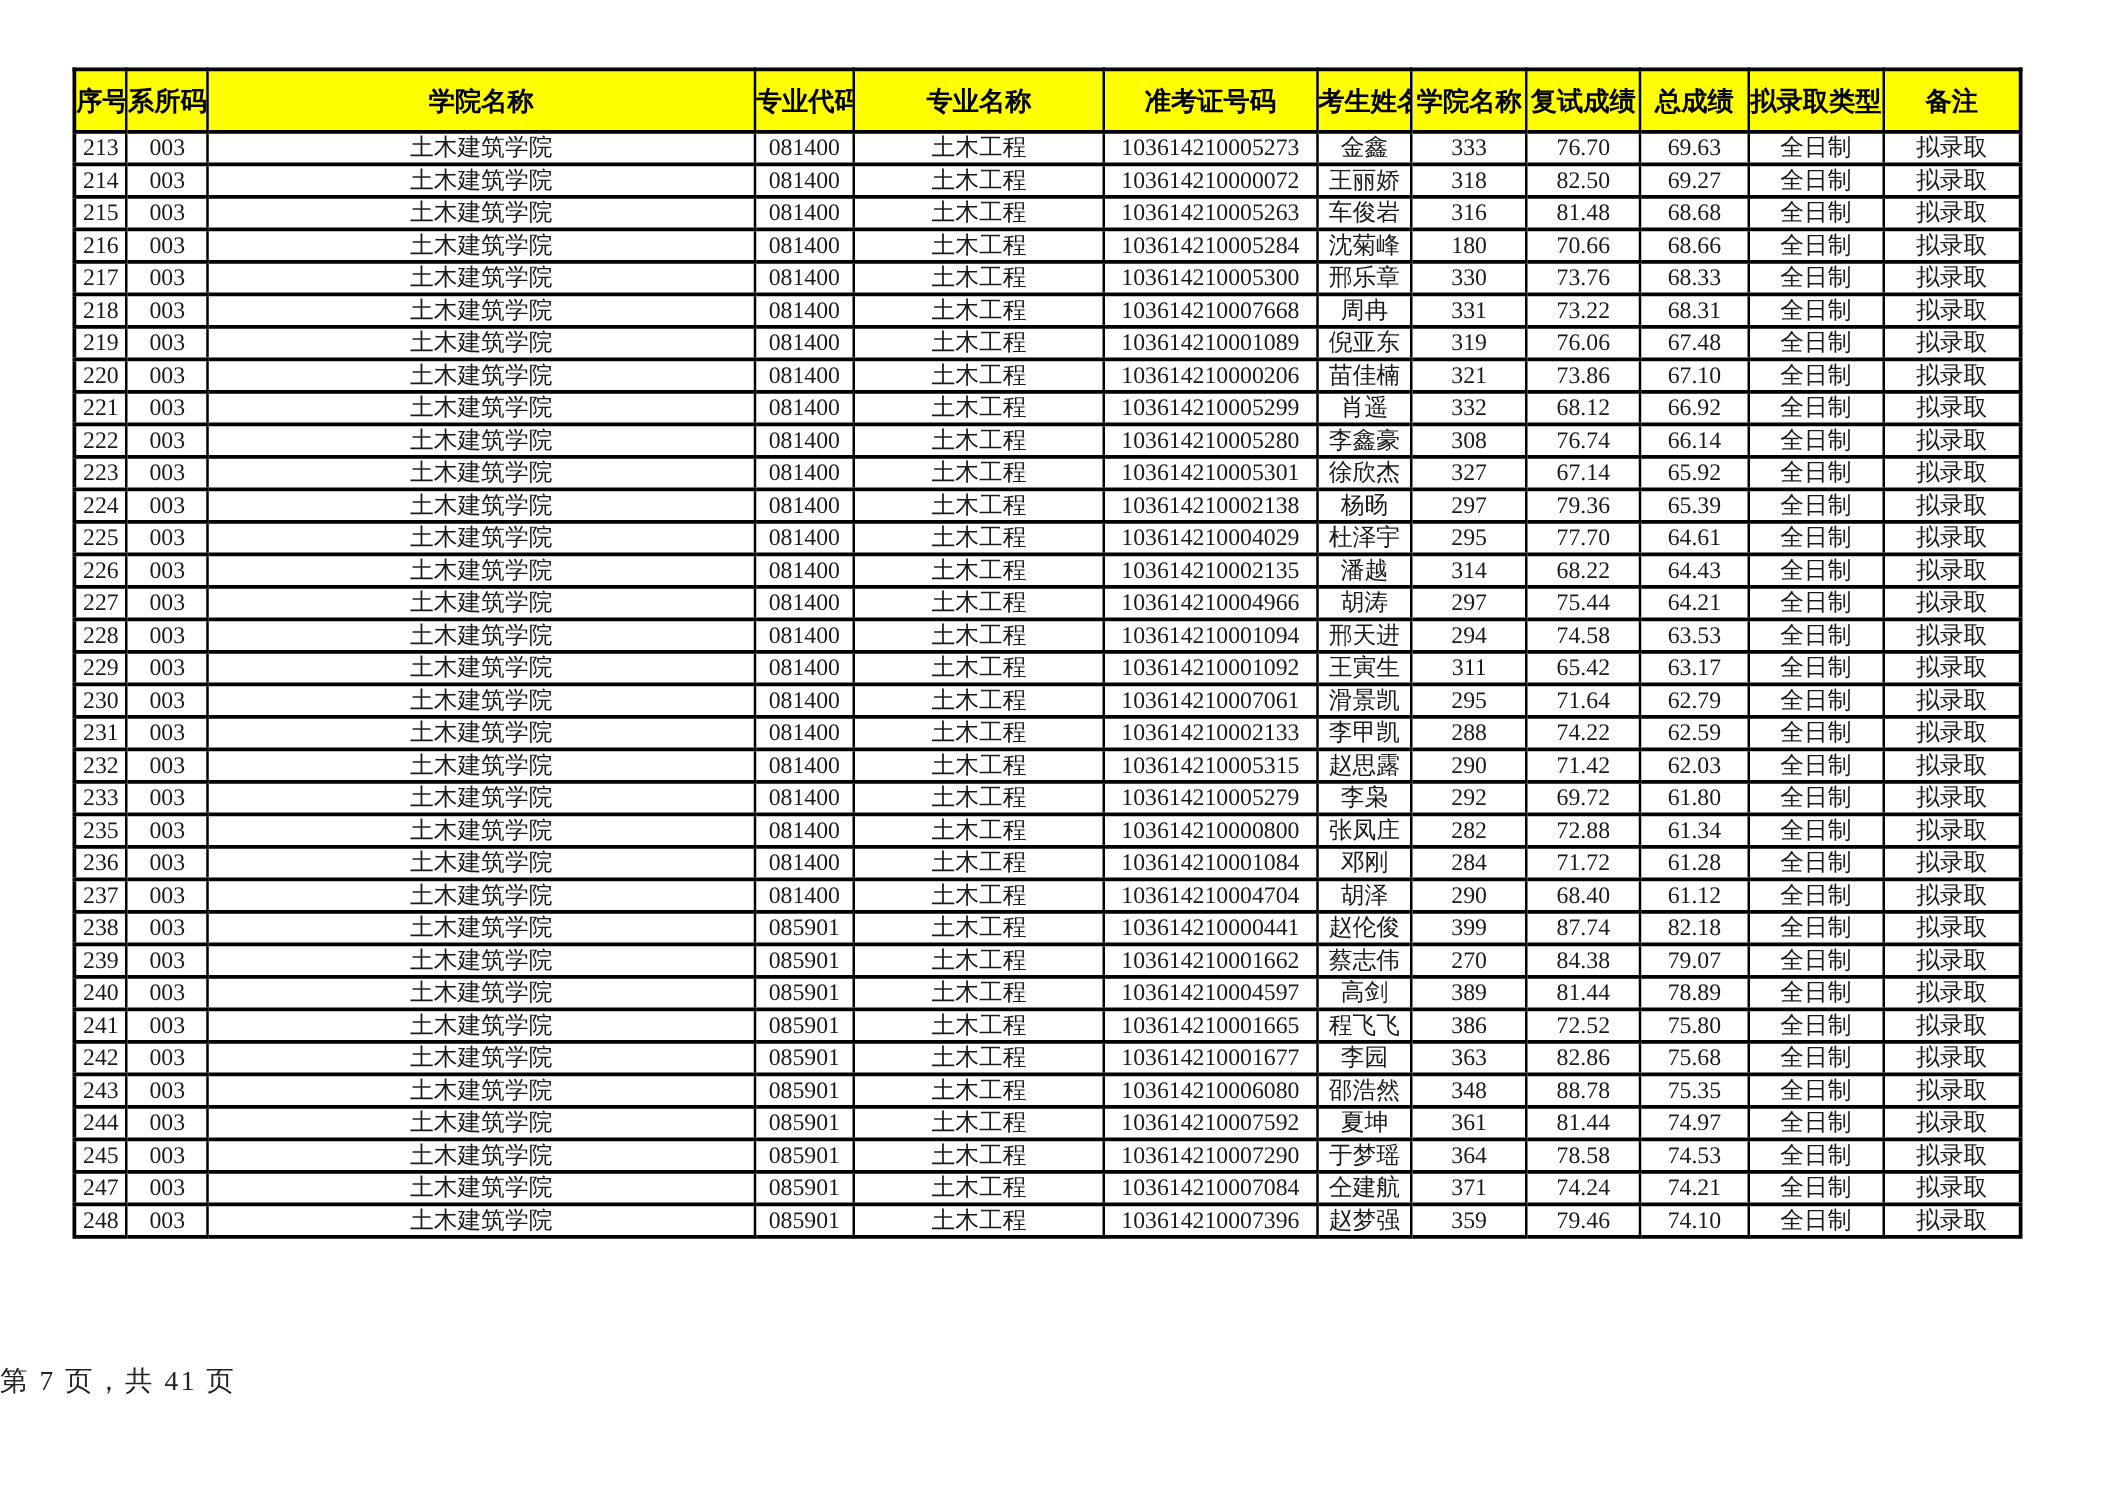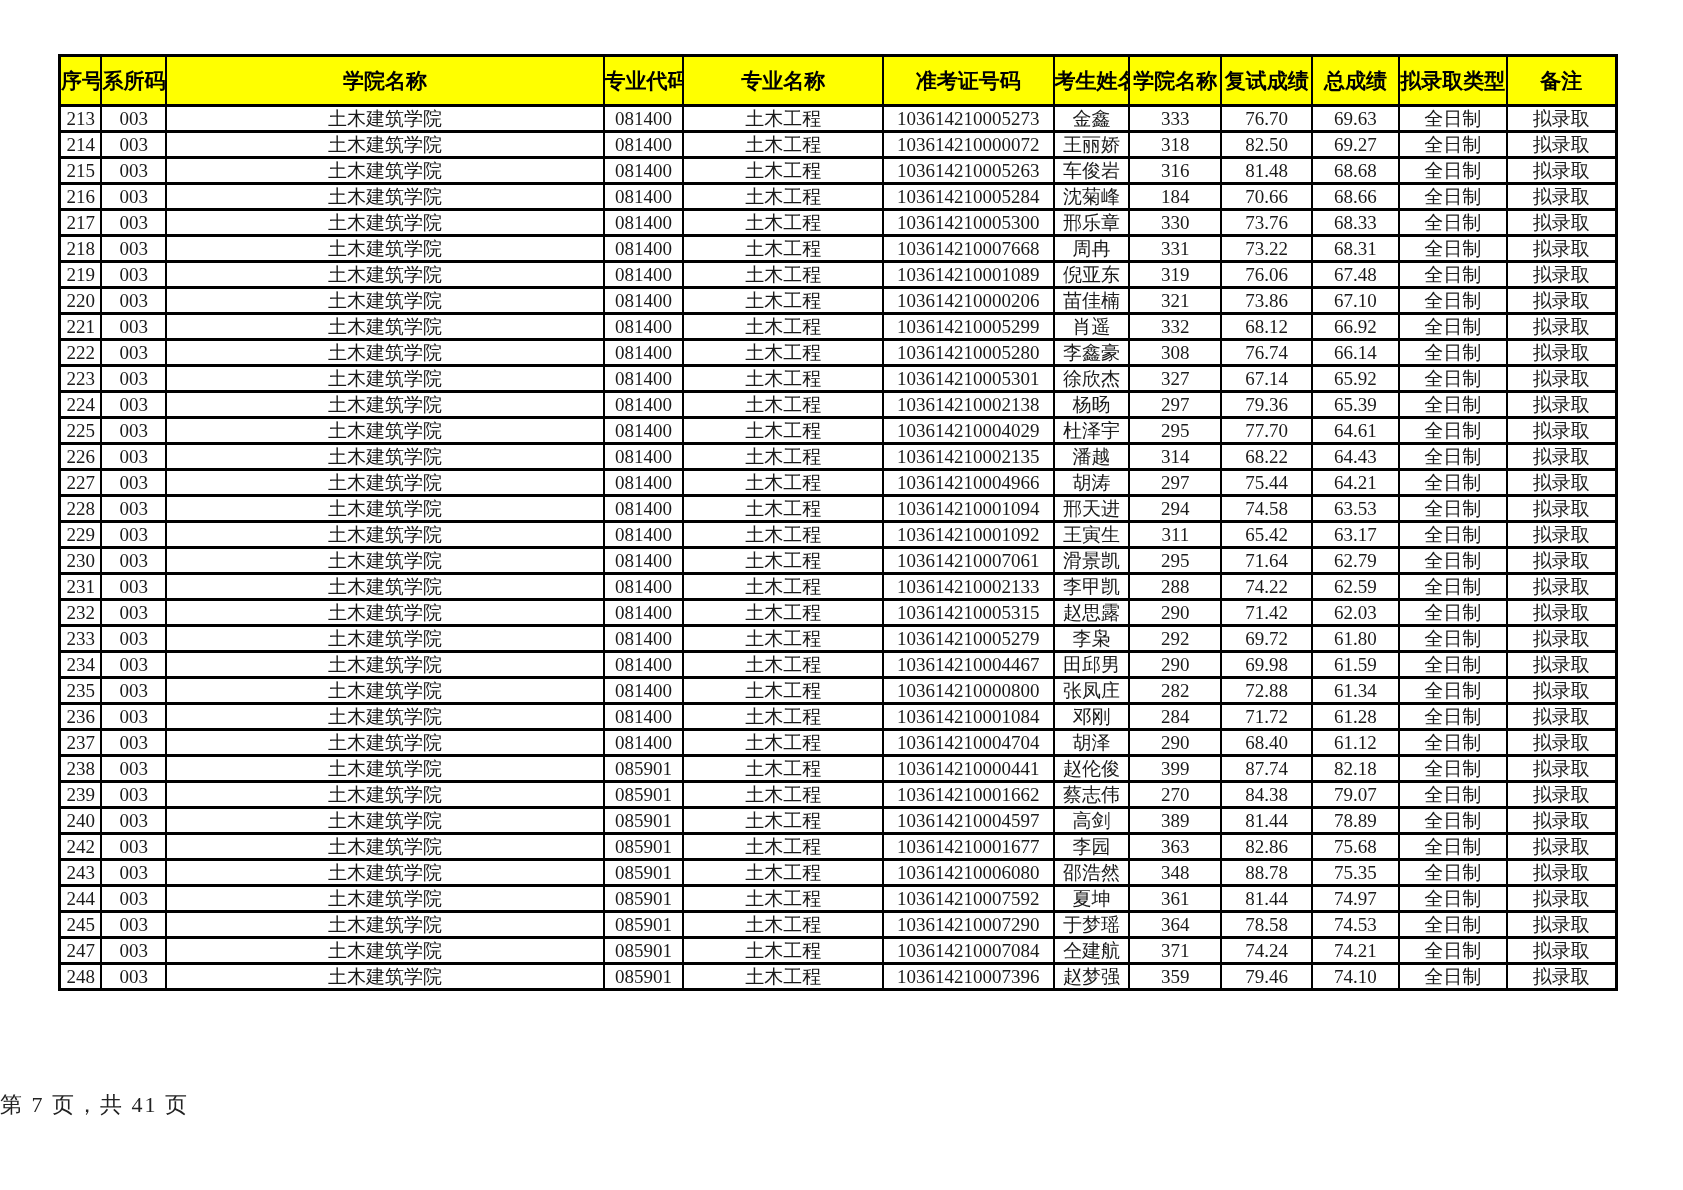--- a/index.html
+++ b/index.html
@@ -148,21 +148,21 @@
           <td>拟录取</td>
         </tr>
         <tr>
           <td>216</td>
           <td>003</td>
           <td>土木建筑学院</td>
           <td>081400</td>
           <td>土木工程</td>
           <td>103614210005284</td>
           <td>沈菊峰</td>
-          <td>184</td>
+          <td>180</td>
           <td>70.66</td>
           <td>68.66</td>
           <td>全日制</td>
           <td>拟录取</td>
         </tr>
         <tr>
           <td>217</td>
           <td>003</td>
           <td>土木建筑学院</td>
           <td>081400</td>
@@ -393,34 +393,20 @@
           <td>土木工程</td>
           <td>103614210005279</td>
           <td>李枭</td>
           <td>292</td>
           <td>69.72</td>
           <td>61.80</td>
           <td>全日制</td>
           <td>拟录取</td>
         </tr>
         <tr>
-          <td>234</td>
-          <td>003</td>
-          <td>土木建筑学院</td>
-          <td>081400</td>
-          <td>土木工程</td>
-          <td>103614210004467</td>
-          <td>田邱男</td>
-          <td>290</td>
-          <td>69.98</td>
-          <td>61.59</td>
-          <td>全日制</td>
-          <td>拟录取</td>
-        </tr>
-        <tr>
           <td>235</td>
           <td>003</td>
           <td>土木建筑学院</td>
           <td>081400</td>
           <td>土木工程</td>
           <td>103614210000800</td>
           <td>张凤庄</td>
           <td>282</td>
           <td>72.88</td>
           <td>61.34</td>
@@ -487,20 +473,34 @@
           <td>240</td>
           <td>003</td>
           <td>土木建筑学院</td>
           <td>085901</td>
           <td>土木工程</td>
           <td>103614210004597</td>
           <td>高剑</td>
           <td>389</td>
           <td>81.44</td>
           <td>78.89</td>
+          <td>全日制</td>
+          <td>拟录取</td>
+        </tr>
+        <tr>
+          <td>241</td>
+          <td>003</td>
+          <td>土木建筑学院</td>
+          <td>085901</td>
+          <td>土木工程</td>
+          <td>103614210001665</td>
+          <td>程飞飞</td>
+          <td>386</td>
+          <td>72.52</td>
+          <td>75.80</td>
           <td>全日制</td>
           <td>拟录取</td>
         </tr>
         <tr>
           <td>242</td>
           <td>003</td>
           <td>土木建筑学院</td>
           <td>085901</td>
           <td>土木工程</td>
           <td>103614210001677</td>

